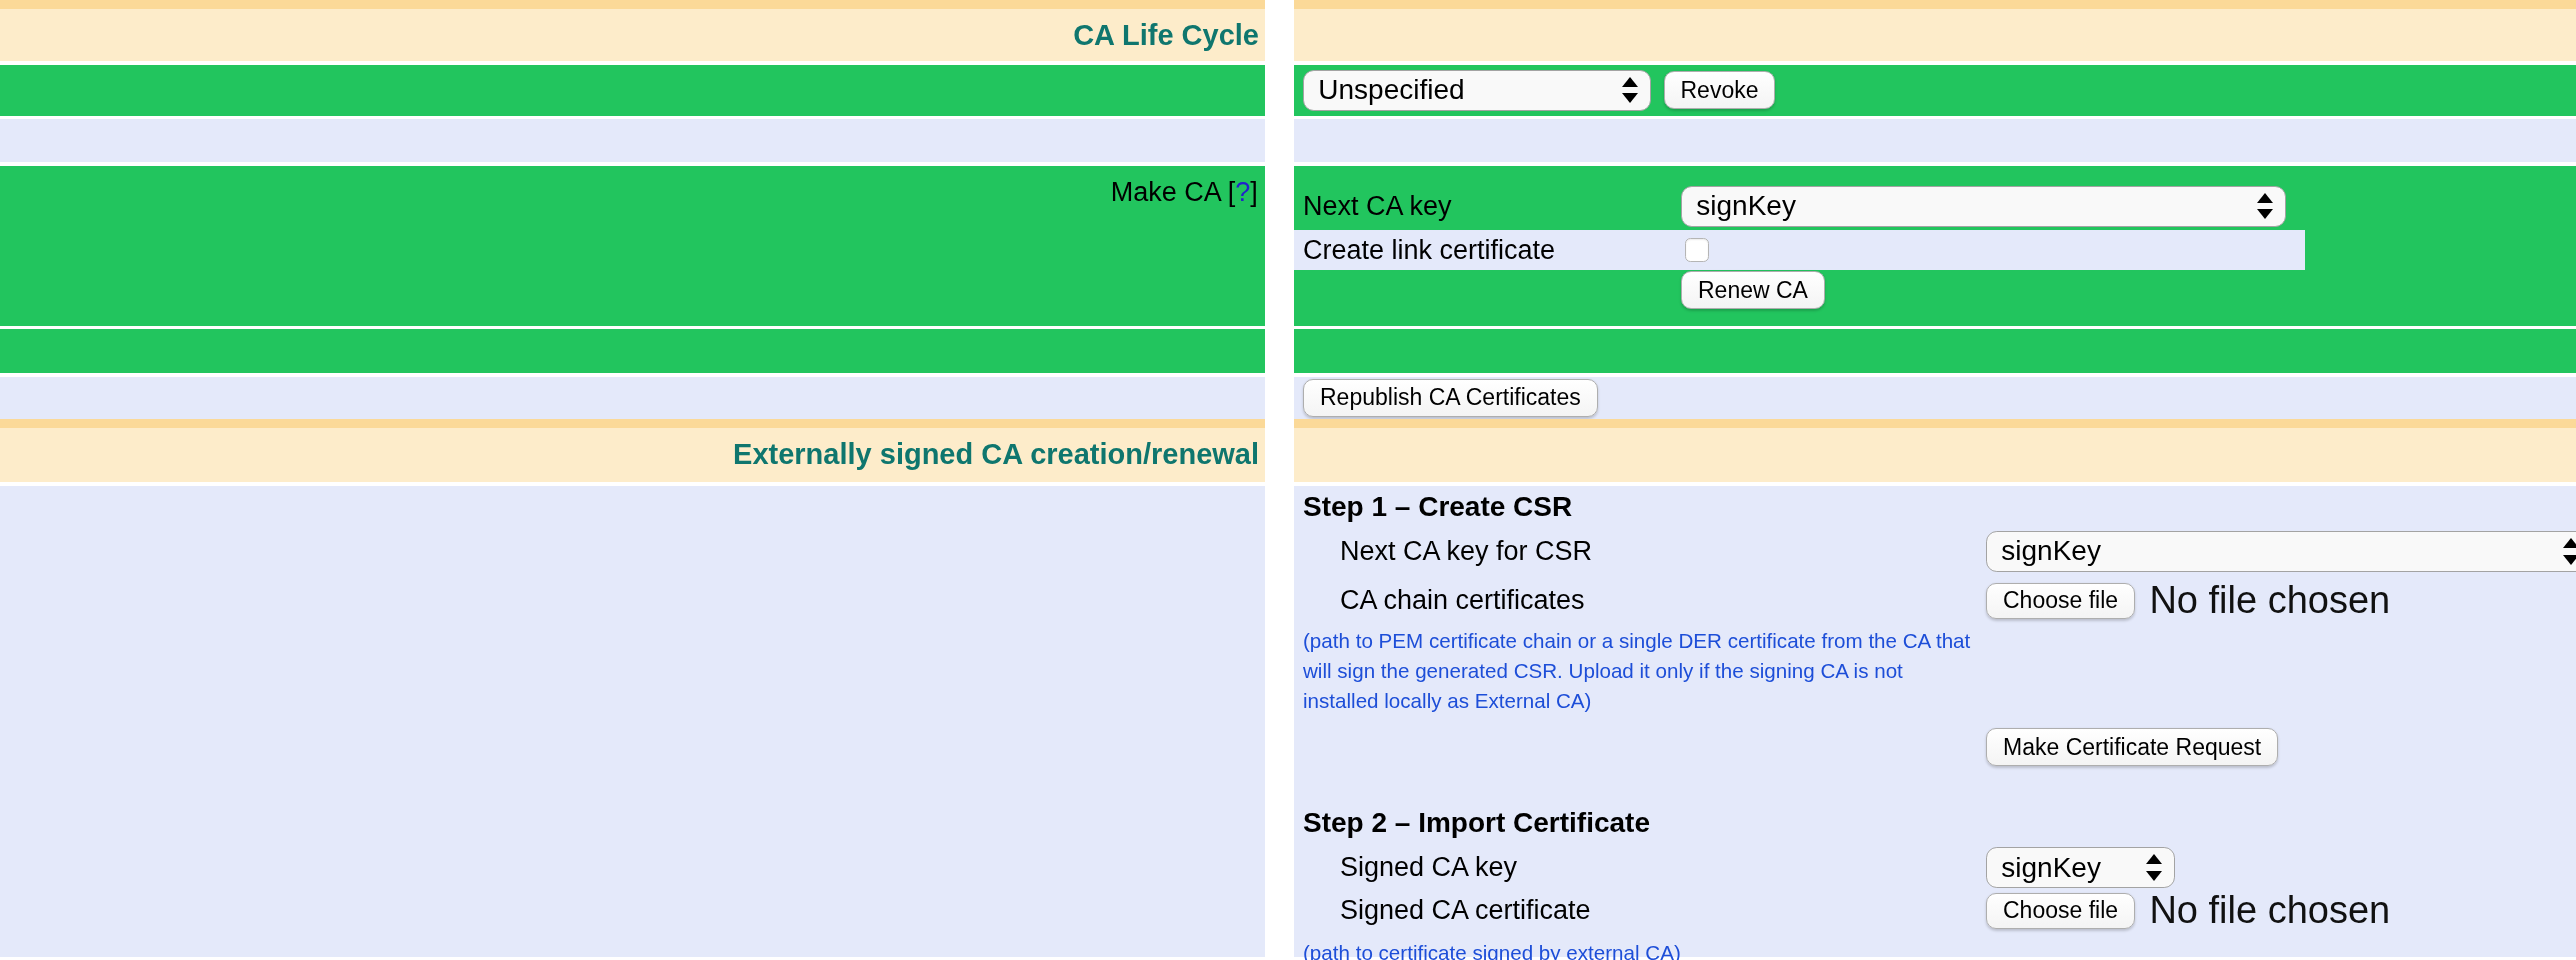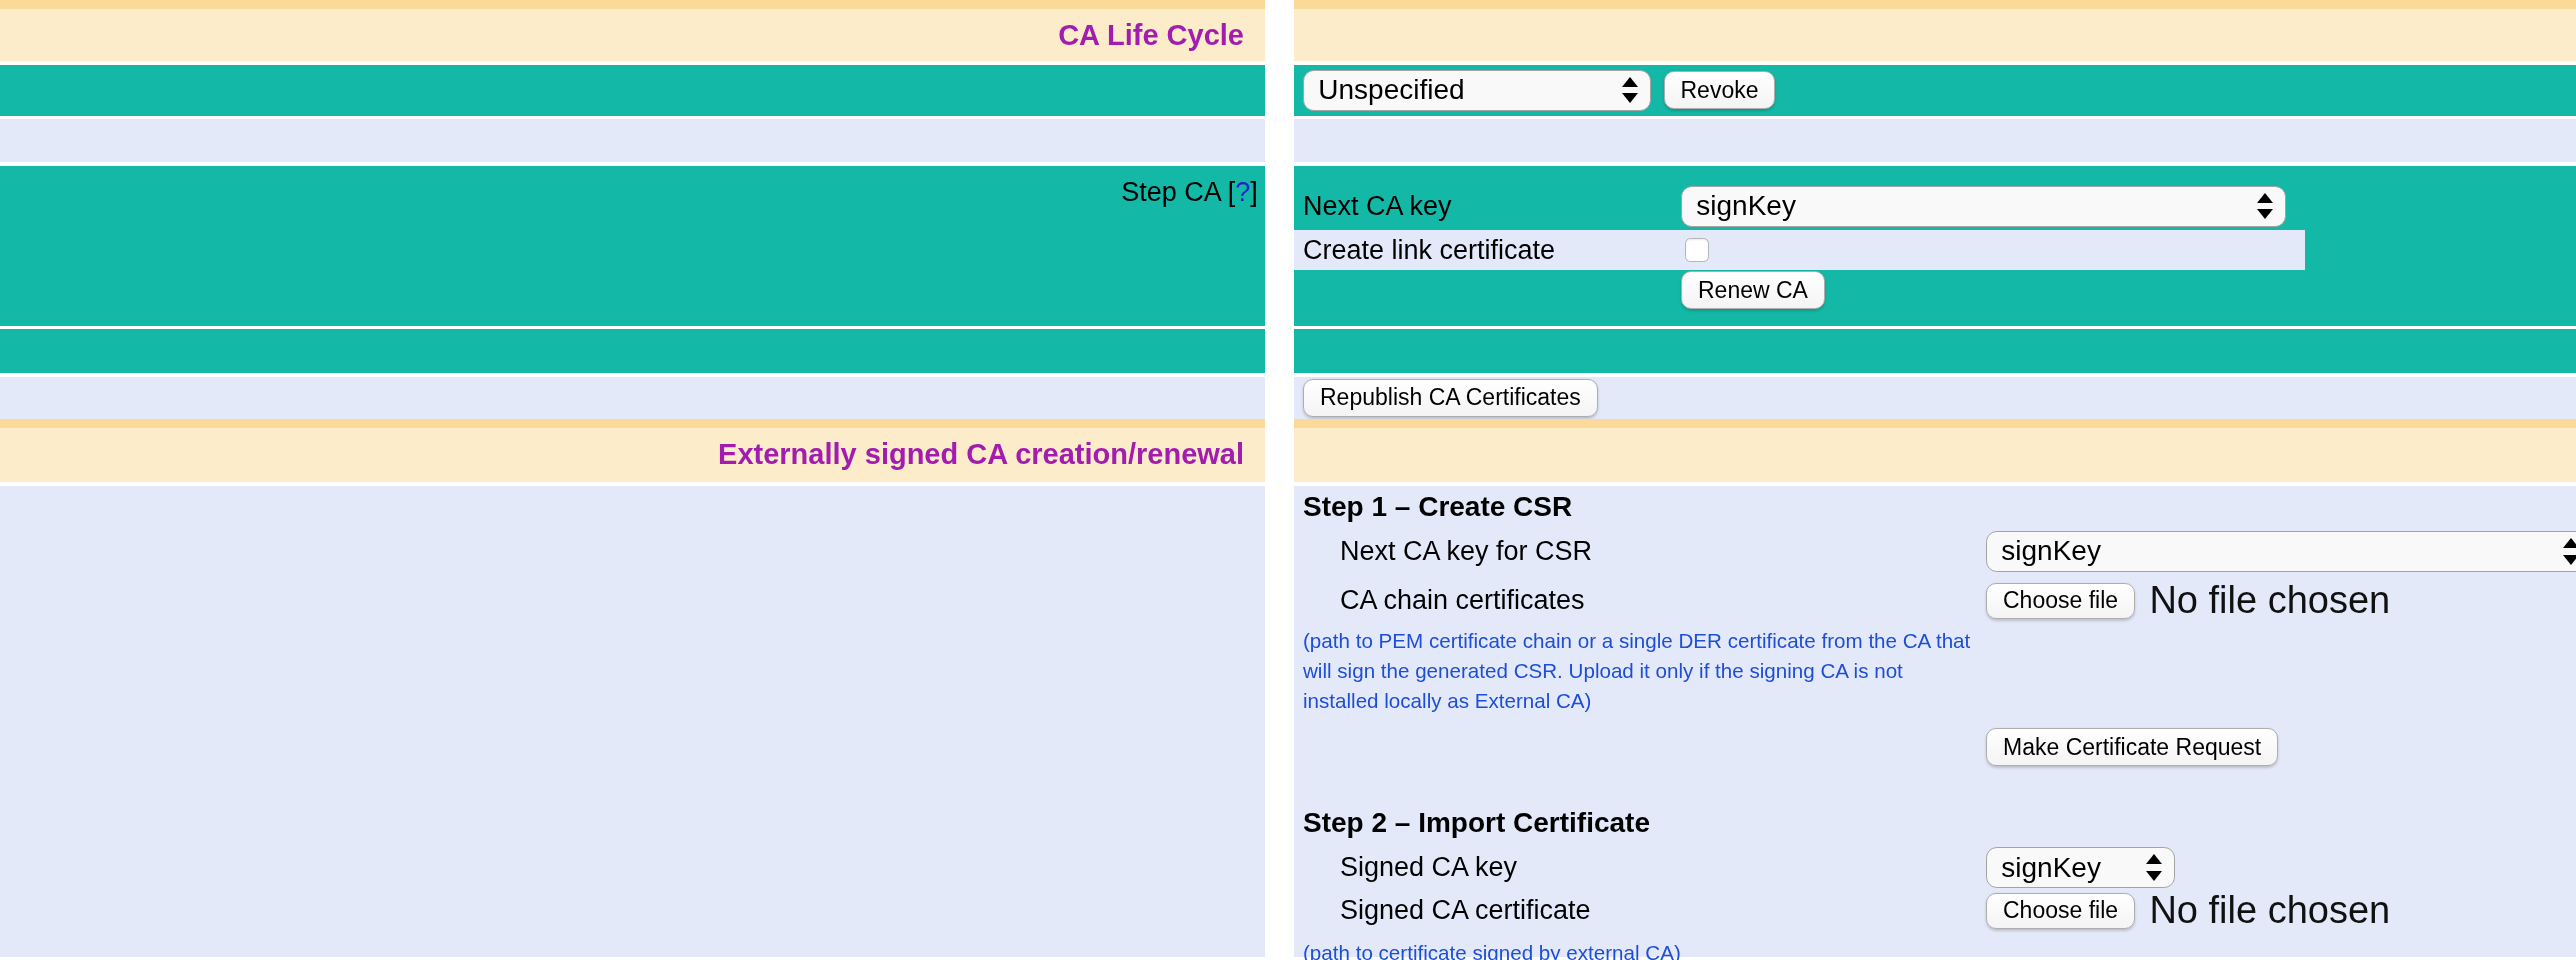--- a/index.html
+++ b/index.html
@@ -11,28 +11,28 @@
   }
   .page { width: 2576px; height: 961px; display: flex; flex-direction: column; }
   .row { display: flex; column-gap: 29px; flex: 0 0 auto; }
   .row.gapped { margin-top: 3.6px; }
   .cell-left  { width: 1265px; flex: 0 0 1265px; }
   .cell-right { flex: 1 1 auto; }
 
   
   .bg-strip    { background: #fbd998; }
   .bg-cream    { background: #fdecca; }
-  .bg-light    { background: #14b8a6; }
+  .bg-light    { background: #22c55e; }
   .bg-lavender { background: #e4e9fa; }
 
   
   .section-title {
     display: flex; align-items: center; justify-content: flex-end;
-    height: 100%; padding-right: 21px;
-    font-size: 29px; font-weight: bold; color: #a21caf;
+    height: 100%; padding-right: 6px;
+    font-size: 29px; font-weight: bold; color: #0f766e;
   }
 
   
   .lbl { font-size: 27px; color: #000; }
   .help-txt { font-size: 20.6px; color: #1d4ed8; line-height: 1.45; }
 
   
   .sel {
     display: inline-flex; align-items: center; justify-content: space-between;
     height: 41px; background: #f9f9f9;
@@ -128,21 +128,21 @@
   </div>
 
   <div class="row gapped" style="height:43px">
     <div class="cell-left bg-lavender"></div>
     <div class="cell-right bg-lavender"></div>
   </div>
 
   <div class="row gapped" style="height:160px">
     <div class="cell-left bg-light">
       <div class="renewca-left">
-        <span>Step CA [</span>
+        <span>Make CA [</span>
           <span class="q-link">?</span>
           <span>]</span>
       </div>
     </div>
     <div class="cell-right bg-light">
       <div class="inner-table">
         <div class="irow irow1">
           <span class="lbl ilabel">Next CA key</span>
           <div class="sel sel-nextkey">
             <span class="sel-txt">signKey</span>

